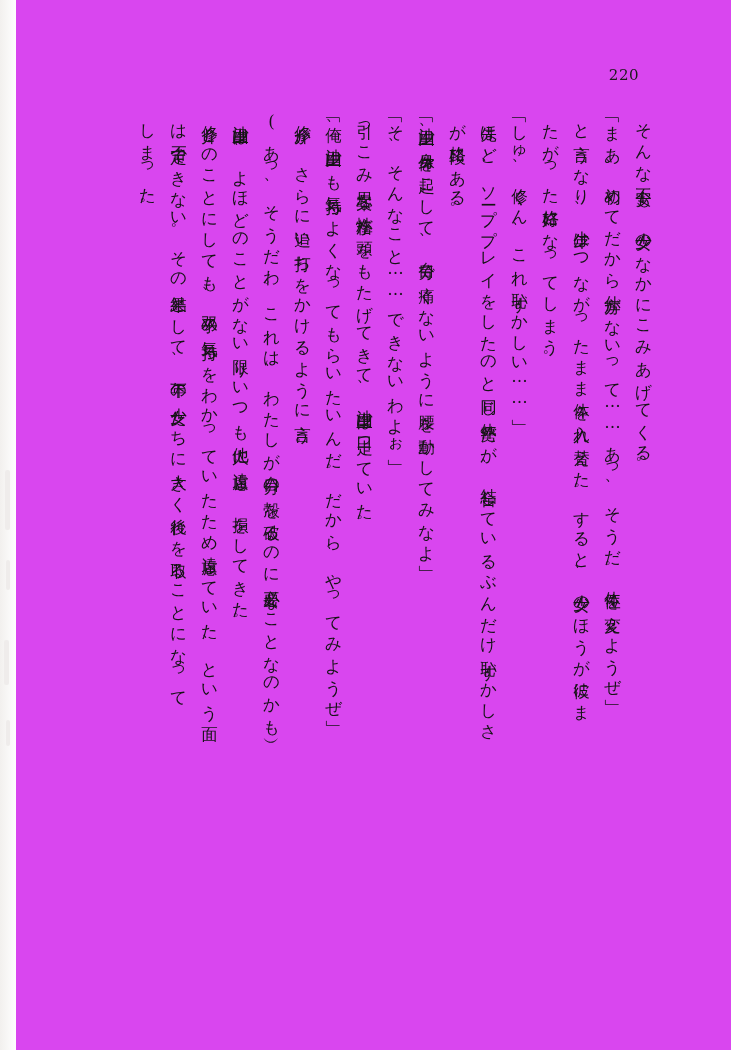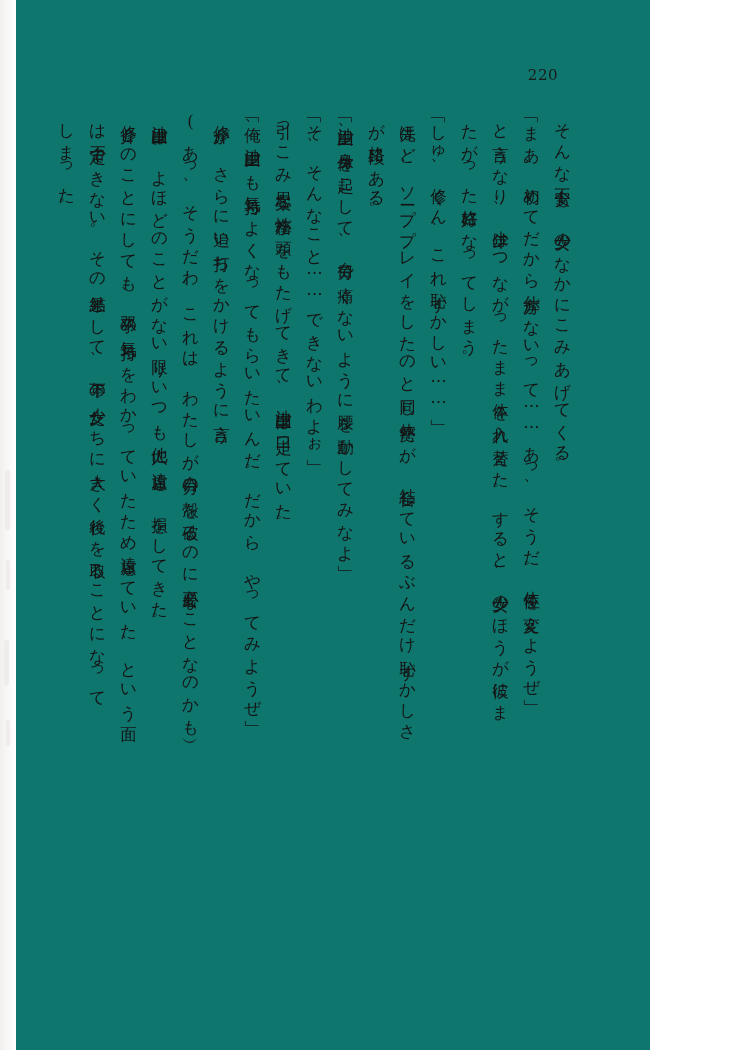--- a/index.html
+++ b/index.html
@@ -11,23 +11,23 @@
     width: 731px;
     height: 1050px;
     overflow: hidden;
     font-family: "DejaVu Serif", "Liberation Serif", serif;
     color: #1a1a1a;
   }
 
   
   #page {
     position: relative;
-    width: 650px;
+    width: 731px;
     height: 1050px;
-    background: #0f766e;
+    background: #d946ef;
     box-sizing: border-box;
   }
 
   
   .scan-edge {
     position: absolute;
     left: 0;
     top: 0;
     width: 16px;
     height: 1050px;

